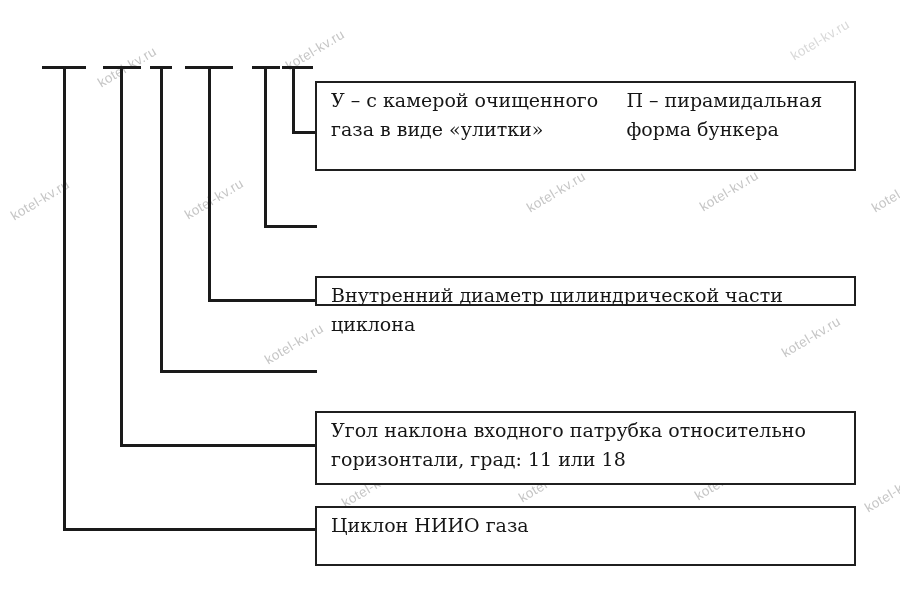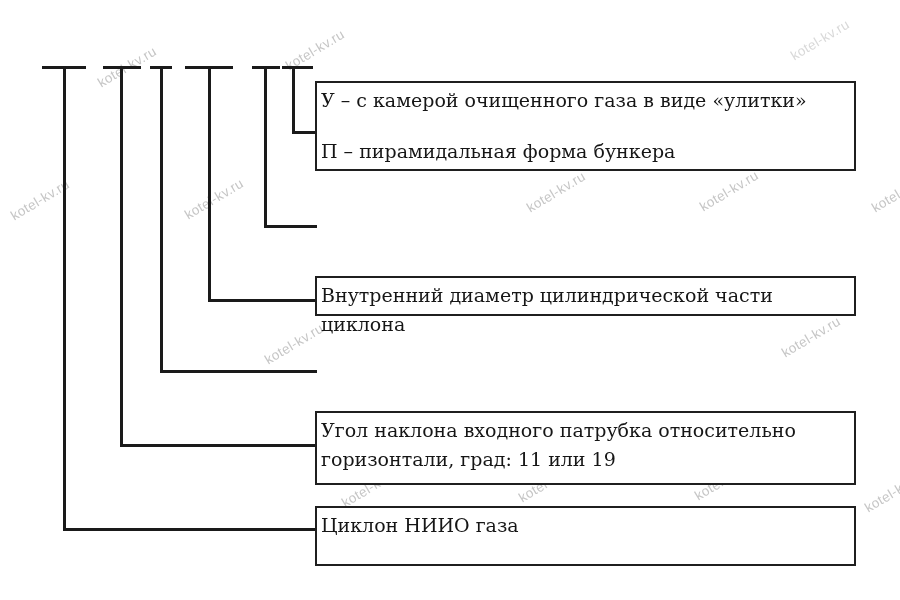--- a/index.html
+++ b/index.html
@@ -18,22 +18,22 @@
     font-family:"Liberation Serif",serif;font-weight:700;font-size:34px;
     letter-spacing:-.5px;color:#0f0f0f;white-space:nowrap;
   }
   .tick,.vline,.hline{position:absolute;background:#1a1a1a;z-index:2;}
   .tick{height:3px;top:66px;}
   .vline{width:3px;top:66px;}
   .hline{height:3px;}
   .box{
     position:absolute;left:315px;width:541px;box-sizing:border-box;
     border:2px solid #1f1f1f;background:#ffffff;z-index:2;
-    display:flex;flex-direction:column;justify-content:space-between;
-    padding:3px 12px 3px 4px;
+    display:flex;flex-direction:row;justify-content:space-between;
+    padding:3px 12px 3px 14px;
   }
   .box .txt{
     font-size:19px;line-height:29px;color:#161616;
   }
 </style>
 </head>
 <body>
 
 <div class="canvas">
 
@@ -73,26 +73,26 @@
   <div class="hline" style="left:160px;top:370px;width:157px"></div>
   <div class="hline" style="left:120px;top:444px;width:197px"></div>
   <div class="hline" style="left:63px;top:528px;width:254px"></div>
 
   <div class="box" style="top:81px;height:90px">
     <div class="txt">У – с камерой очищенного газа в виде «улитки»</div>
     <div class="txt">П – пирамидальная форма бункера</div>
   </div>
 
 
-  <div class="box" style="top:276px;height:40px">
+  <div class="box" style="top:276px;height:30px">
     <div class="txt">Внутренний диаметр цилиндрической части циклона</div>
   </div>
 
 
   <div class="box" style="top:411px;height:74px">
-    <div class="txt">Угол наклона входного патрубка относительно горизонтали, град: 11 или 19</div>
+    <div class="txt">Угол наклона входного патрубка относительно горизонтали, град: 11 или 18</div>
   </div>
 
   <div class="box" style="top:506px;height:60px">
     <div class="txt">Циклон НИИО газа</div>
   </div>
 
 </div>
 
 </body></html>

